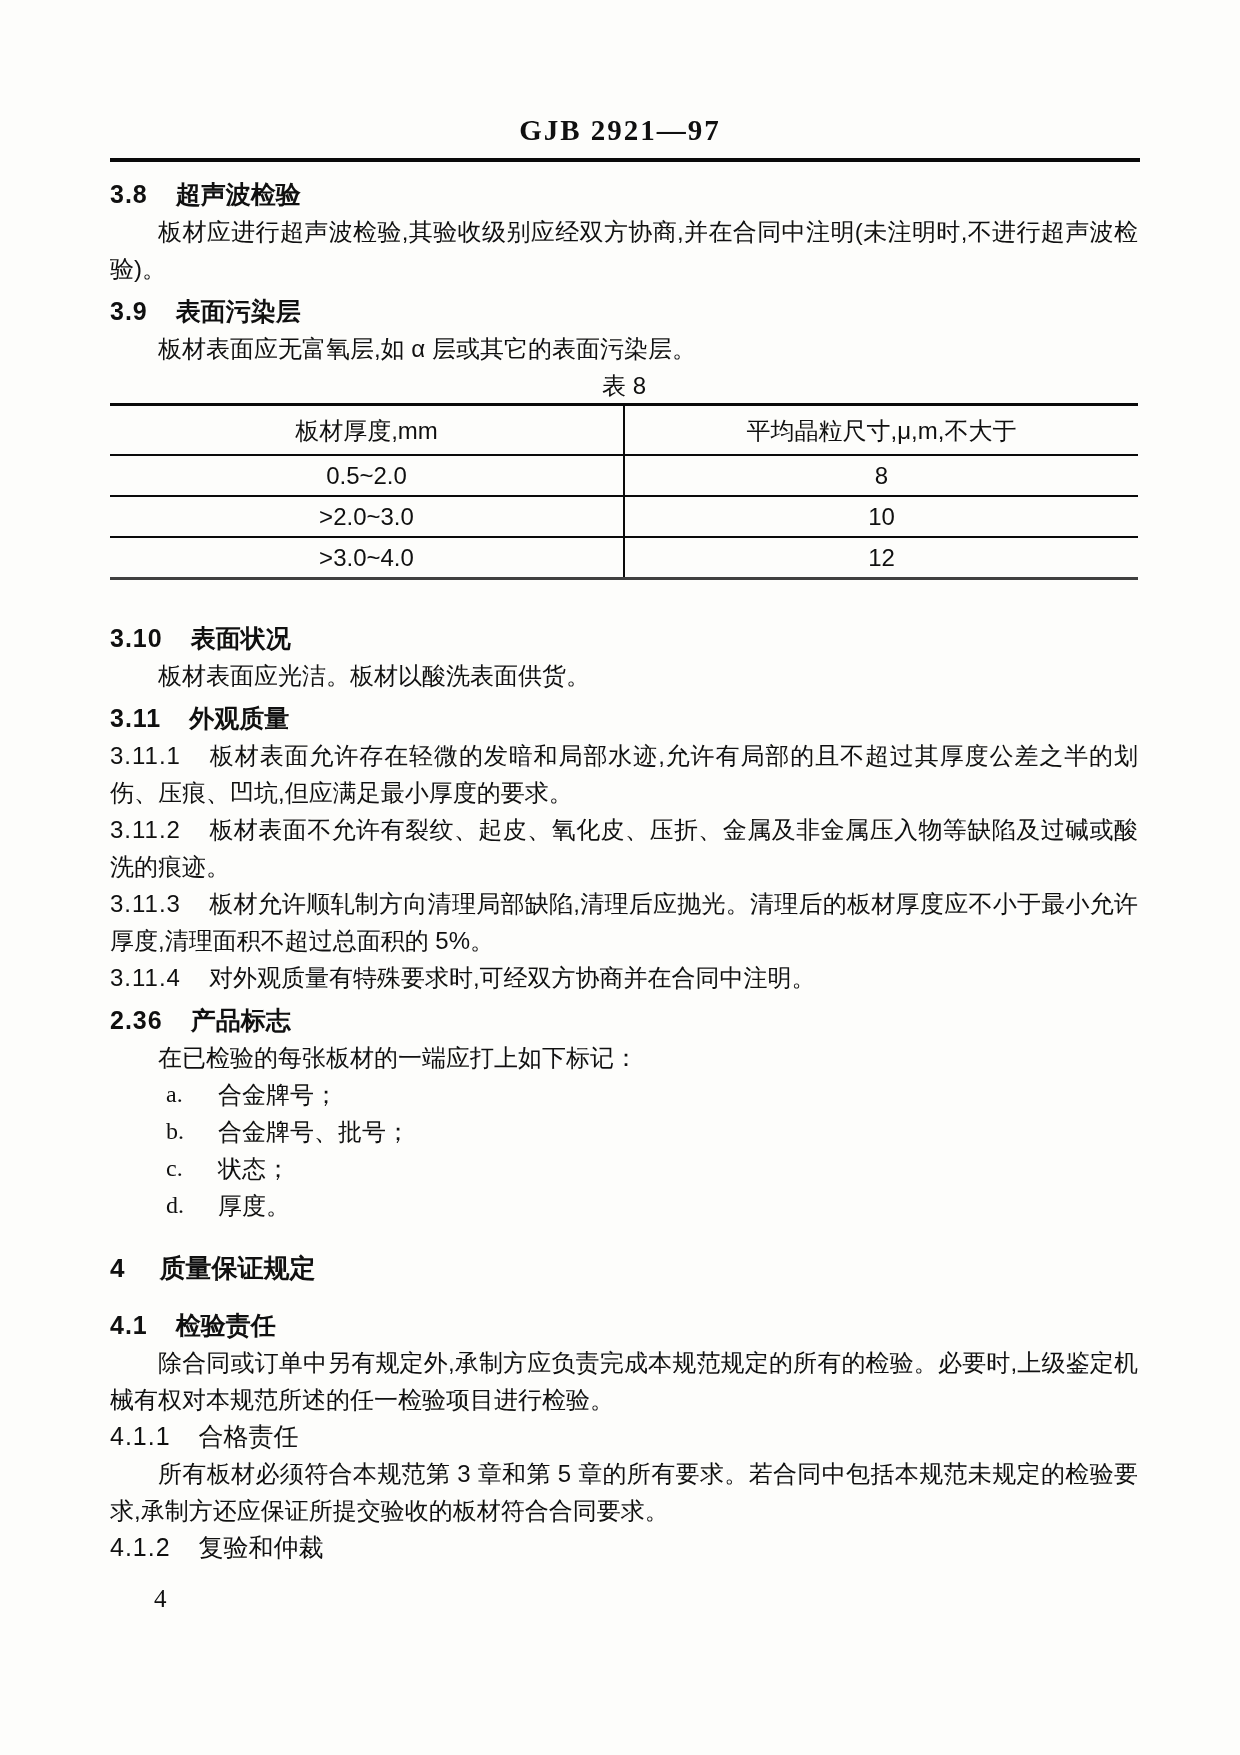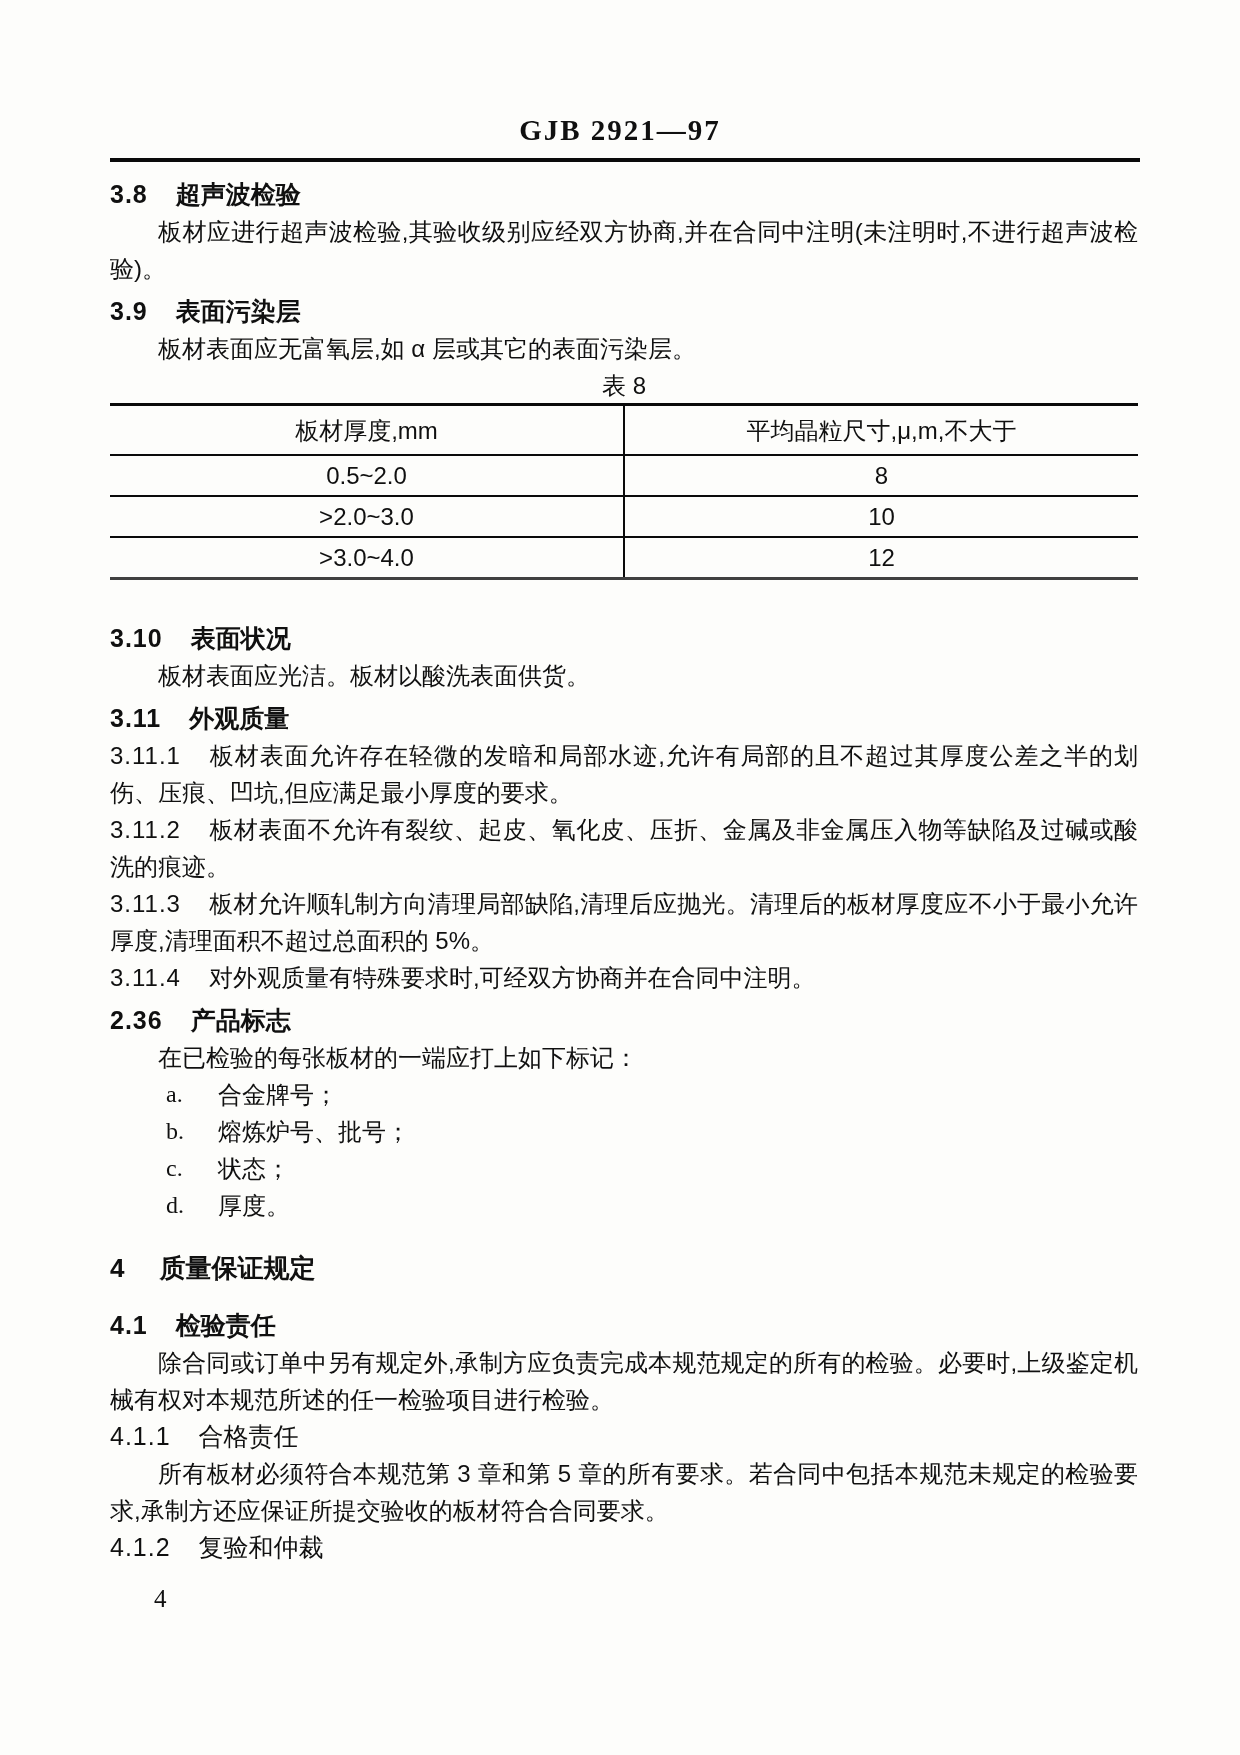--- a/index.html
+++ b/index.html
@@ -131,21 +131,21 @@
     <h3 class="sec-h small-gap"><span class="num">2.36</span><span>产品标志</span></h3>
     <p class="indent">在已检验的每张板材的一端应打上如下标记：</p>
 
     <div class="marks">
       <div class="mark-row">
           <span class="letter">a.</span>
           <span>合金牌号；</span>
         </div>
       <div class="mark-row">
           <span class="letter">b.</span>
-          <span>熔炼炉号、批号；</span>
+          <span>合金牌号、批号；</span>
         </div>
       <div class="mark-row">
           <span class="letter">c.</span>
           <span>状态；</span>
         </div>
       <div class="mark-row">
           <span class="letter">d.</span>
           <span>厚度。</span>
         </div>
     </div>

